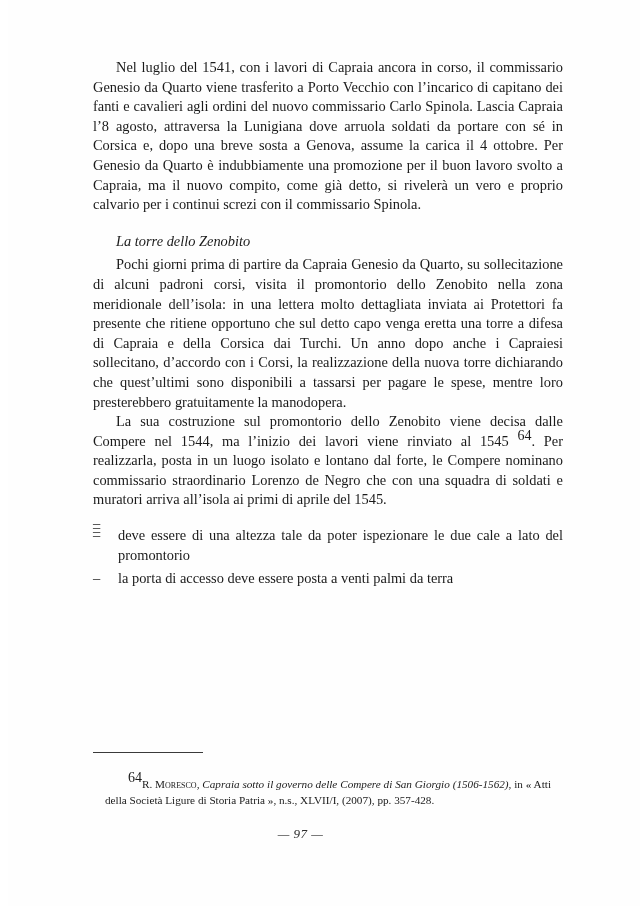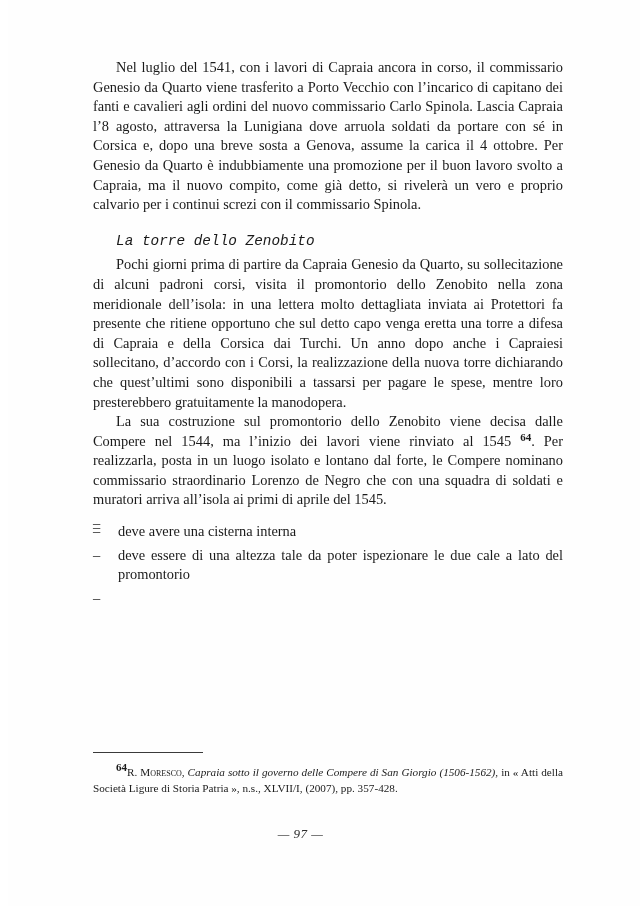--- a/index.html
+++ b/index.html
@@ -43,21 +43,20 @@
   }
   .section-head {
     margin: 0;
     font-size: 13.6px;
     line-height: 19.6px;
     font-style: italic;
     text-indent: 0;
     text-align: left;
     padding-top: 17px;
     padding-bottom: 4px;
-    font-family: Liberation Mono, monospace;
   }
   ul.instr-list {
     list-style: none;
     margin: 0;
     padding: 0;
     font-size: 14.4px;
     line-height: 19.6px;
   }
   ul.instr-list li {
     position: relative;
@@ -82,28 +81,27 @@
   .footnotes {
     position: absolute;
     left: 85px;
     top: 764px;
     width: 470px;
     font-size: 11.2px;
     line-height: 16px;
     text-align: justify;
   }
   .footnotes p {
-    margin: 0;
+    margin: 12px;
     text-indent: 23px;
   }
   .sup {
-    font-size: 11px;
+    font-size: 14px;
     vertical-align: 0.45em;
     line-height: 0;
-    font-weight: bold;
   }
   .sc {
     font-variant: small-caps;
   }
   .ital {
     font-style: italic;
   }
   .folio {
     position: absolute;
     left: 0;
@@ -128,23 +126,23 @@
     <p class="body-par section-head">La torre dello Zenobito</p>
 
     <p class="body-par">Pochi giorni prima di partire da Capraia Genesio da Quarto, su sollecitazione di alcuni padroni corsi, visita il promontorio dello Zenobito nella zona meridionale dell’isola: in una lettera molto dettagliata inviata ai Protettori fa presente che ritiene opportuno che sul detto capo venga eretta una torre a difesa di Capraia e della Corsica dai Turchi. Un anno dopo anche i Capraiesi sollecitano, d’accordo con i Corsi, la realizzazione della nuova torre dichiarando che quest’ultimi sono disponibili a tassarsi per pagare le spese, mentre loro presterebbero gratuitamente la manodopera.</p>
 
     <p class="body-par"><span>La sua costruzione sul promontorio dello Zenobito viene decisa dalle Compere nel 1544, ma l’inizio dei lavori viene rinviato al 1545 </span><span class="sup">64</span><span>. Per realizzarla, posta in un luogo isolato e lontano dal forte, le Compere nominano commissario straordinario Lorenzo de Negro che con una squadra di soldati e muratori arriva all’isola ai primi di aprile del 1545.</span></p>
 
 
     <ul class="instr-list">
       <li><span class="dash">–</span></li>
       <li><span class="dash">–</span></li>
-      <li><span class="dash">–</span><span>deve avere una cisterna interna</span></li>
+      <li><span class="dash">–</span></li>
       <li><span class="dash">–</span><span>deve essere di una altezza tale da poter ispezionare le due cale a lato del promontorio</span></li>
-      <li><span class="dash">–</span></li>
+      <li><span class="dash">–</span><span>la porta di accesso deve essere posta a venti palmi da terra</span></li>
     </ul>
 
   </div>
 
   <div class="fn-rule"></div>
 
   <div class="footnotes">
     <p><span class="sup">64</span><span>R. </span><span class="sc">Moresco</span><span>, </span><span class="ital">Capraia sotto il governo delle Compere di San Giorgio (1506-1562)</span><span>, in « Atti della Società Ligure di Storia Patria », n.s., XLVII/I, (2007), pp. 357-428.</span></p>
   </div>
 

